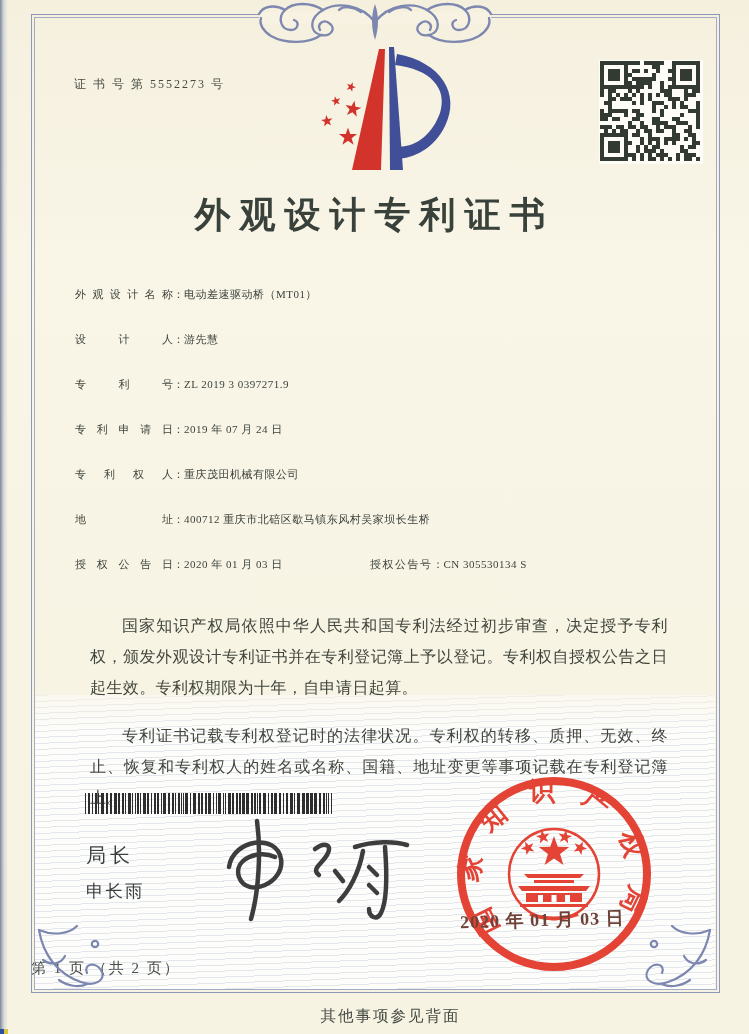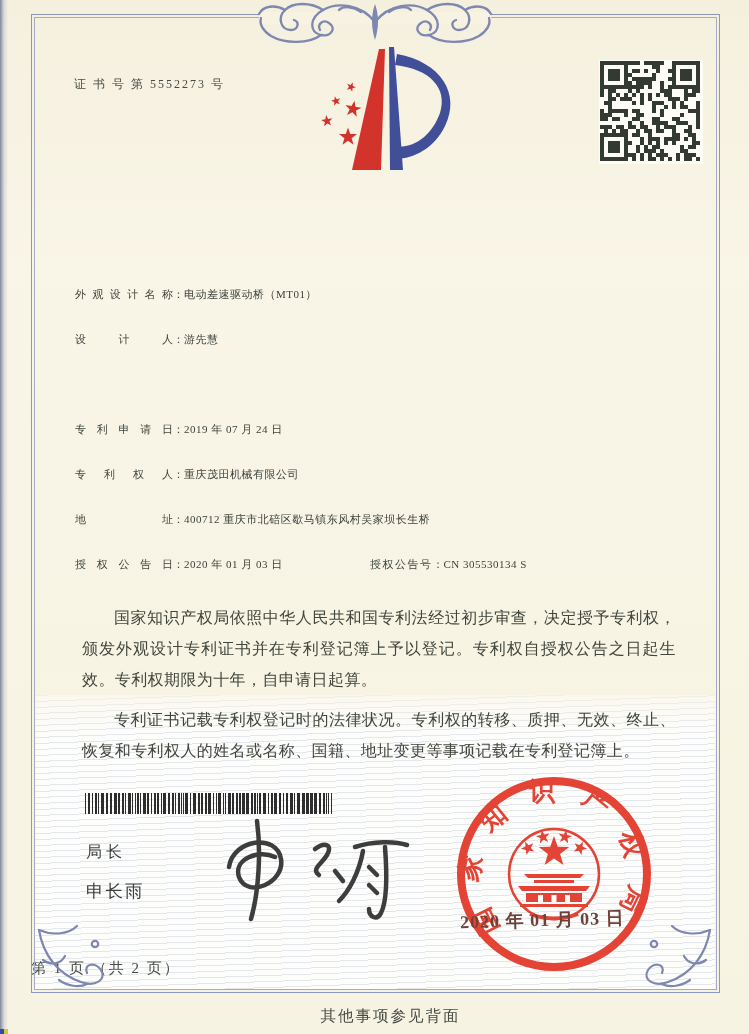--- a/index.html
+++ b/index.html
@@ -41,26 +41,26 @@
     font-size:36px;font-weight:700;letter-spacing:9px;color:#39413b;z-index:2;}
 
   .frow{position:absolute;left:75px;width:616px;height:24px;font-size:11px;z-index:2;white-space:nowrap;}
   .flabel{display:inline-block;width:98px;text-align:justify;text-align-last:justify;color:#3e443d;vertical-align:top;}
   .fcolon{display:inline-block;color:#3e443d;}
   .fvalue{color:#3b413b;letter-spacing:0.5px;}
   .pair2{position:absolute;left:295px;top:0;}
   .pair2 .flabel2{letter-spacing:1.5px;color:#3e443d;}
 
   .paras{position:absolute;left:74px;top:594px;width:610px;z-index:2;}
-  .paras p{margin:8px;font-size:16px;line-height:1.95;text-indent:2em;text-align:justify;
+  .paras p{margin:16px;font-size:16px;line-height:1.95;text-indent:2em;text-align:justify;
     letter-spacing:0.4px;color:#41463d;}
 
   .barcode{position:absolute;left:85px;top:793px;z-index:2;}
 
-  .sig-title{position:absolute;left:86px;top:842px;font-size:16px;letter-spacing:4px;color:#3c3f41;z-index:2;
+  .sig-title{position:absolute;left:86px;top:842px;font-size:20px;letter-spacing:4px;color:#3c3f41;z-index:2;
     font-family:"Liberation Sans","DejaVu Sans",sans-serif;}
   .sig-name{position:absolute;left:86px;top:879px;font-size:17.5px;letter-spacing:2px;color:#3c3f41;z-index:2;
     font-family:Liberation Serif, serif;}
   .sig-hand{position:absolute;left:203px;top:815px;z-index:2;}
 
   .seal{position:absolute;left:450px;top:770px;z-index:2;opacity:0.95;}
   .seal-date{position:absolute;left:460px;top:908px;z-index:2;font-size:18px;font-weight:700;
     color:#6e4238;letter-spacing:1px;white-space:nowrap;transform:rotate(-1.5deg);}
 
   .page-info{position:absolute;left:31px;top:959px;width:687px;text-align:left;font-size:15px;
@@ -452,26 +452,30 @@
           <rect x="60" y="96" width="4" height="4"></rect>
           <rect x="68" y="96" width="4" height="4"></rect>
           <rect x="76" y="96" width="4" height="4"></rect>
           <rect x="84" y="96" width="4" height="4"></rect>
           <rect x="88" y="96" width="4" height="4"></rect>
           <rect x="96" y="96" width="4" height="4"></rect>
         </g>
       </svg>
   </div>
 
+  <h1 class="title">外观设计专利证书</h1>
 
   <div class="frow" style="top:287px">
     <span class="flabel">外观设计名称</span><span class="fcolon">：</span><span class="fvalue">电动差速驱动桥（MT01）</span>
   </div>
   <div class="frow" style="top:332px">
     <span class="flabel">设计人</span><span class="fcolon">：</span><span class="fvalue">游先慧</span>
+  </div>
+  <div class="frow" style="top:377px">
+    <span class="flabel">专利号</span><span class="fcolon">：</span><span class="fvalue">ZL 2019 3 0397271.9</span>
   </div>
   <div class="frow" style="top:422px">
     <span class="flabel">专利申请日</span><span class="fcolon">：</span><span class="fvalue">2019 年 07 月 24 日</span>
   </div>
   <div class="frow" style="top:467px">
     <span class="flabel">专利权人</span><span class="fcolon">：</span><span class="fvalue">重庆茂田机械有限公司</span>
   </div>
   <div class="frow" style="top:512px">
     <span class="flabel">地址</span><span class="fcolon">：</span><span class="fvalue">400712 重庆市北碚区歇马镇东风村吴家坝长生桥</span>
   </div>

